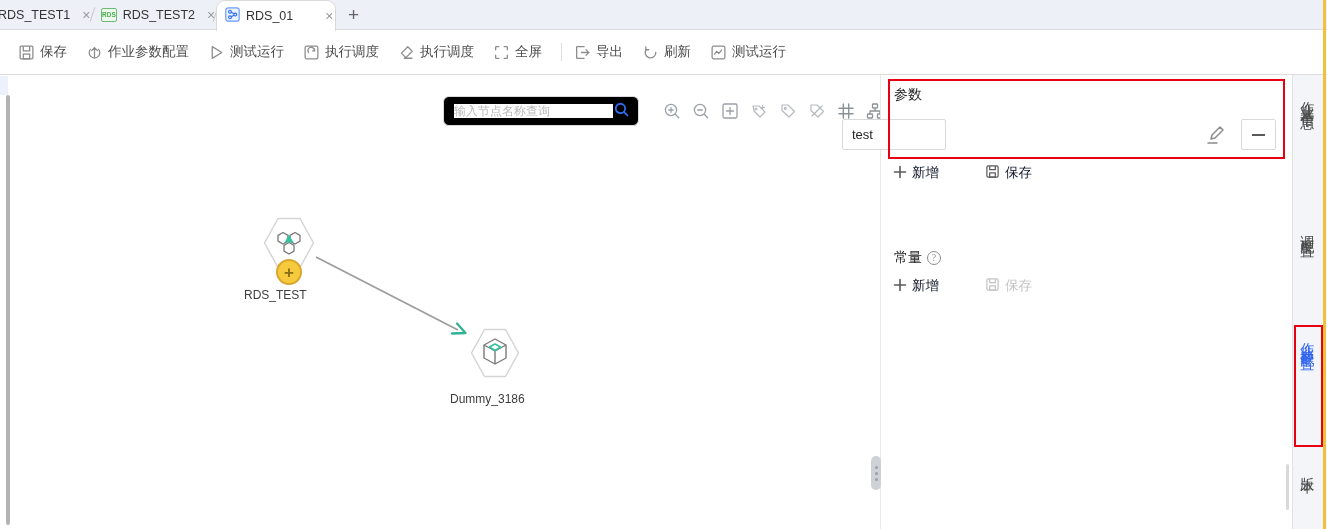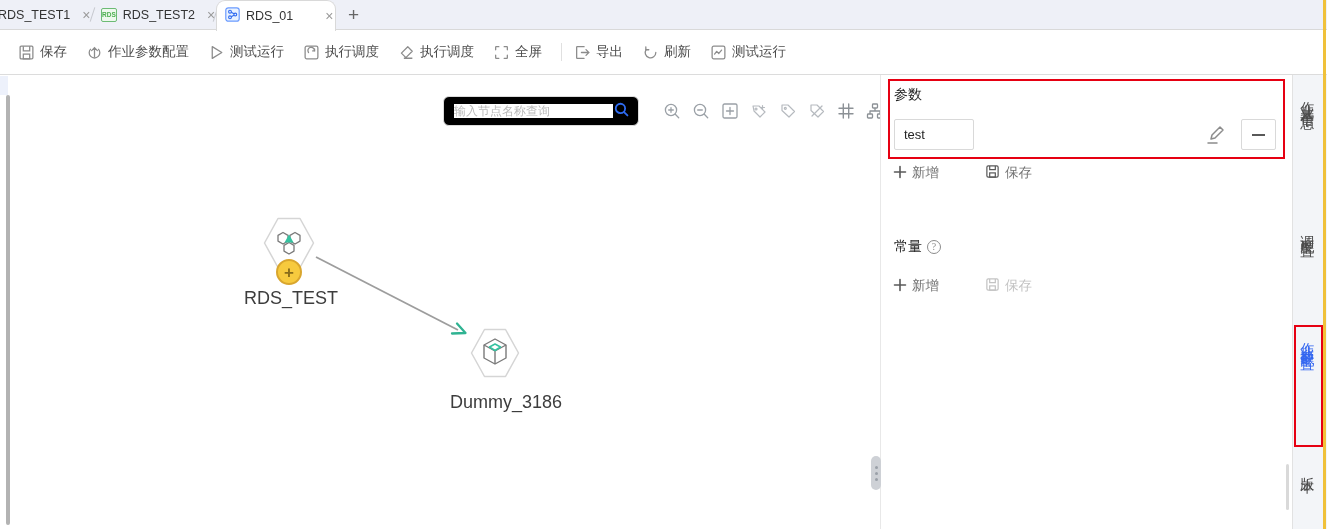--- a/index.html
+++ b/index.html
@@ -47,37 +47,37 @@
   .searchbox input { border:none; outline:none; flex:1; font-size:12px; color:#333;
     font-family:"Liberation Sans", sans-serif; min-width:0; }
   .searchbox input::placeholder { color:#b9b9b9; }
 
   
   .ctools { position:absolute; left:661px; top:100px; display:flex; gap:7px; align-items:center; }
   .ctools .ci { width:22px; height:22px; display:flex; align-items:center; justify-content:center; cursor:pointer; }
 
   
   .node { position:absolute; cursor:pointer; }
-  .node-label { position:absolute; text-align:left; font-size:18px; color:#3d3d3d; }
+  .node-label { position:absolute; text-align:left; font-size:12px; color:#3d3d3d; }
   .plus-badge { position:absolute; left:276px; top:259px; width:26px; height:26px; border-radius:50%;
     background:#f7ca3e; border:2px solid #d9a62e; color:#8a6d1a; font-size:17px; font-weight:bold;
     display:flex; align-items:center; justify-content:center; line-height:1; cursor:pointer; }
   .edge-svg { position:absolute; left:0; top:75px; pointer-events:none; }
 
   
   .rpanel { position:absolute; left:881px; top:75px; width:411px; height:454px; background:#fff; }
   .p-title { position:absolute; font-size:14px; color:#262626;font-family:Liberation Serif, serif; }
   .p-input { position:absolute; height:31px; border:1px solid #d9d9d9; border-radius:2px;
     font-size:13px; color:#262626; padding:0 9px; font-family:"Liberation Sans", sans-serif; outline:none; }
   .minus-btn { position:absolute; left:1241px; top:119px; width:35px; height:31px; border:1px solid #d9d9d9;
     border-radius:2px; background:#fff; display:flex; align-items:center; justify-content:center; cursor:pointer; }
   .minus-btn i { width:13px; height:2px; background:#595959; }
   .pencil { position:absolute; left:1203px; top:123px; cursor:pointer; }
   .linkrow { position:absolute; display:flex; align-items:center; gap:5px; font-size:13.5px;
-    color:#737373; cursor:pointer; }
+    color:#0f172a; cursor:pointer; }
   .linkrow.disabled { color:#c3c3c3; }
   .help-q { display:inline-flex; width:14px; height:14px; border:1px solid #8c8c8c; border-radius:50%;
     color:#8c8c8c; font-size:10px; align-items:center; justify-content:center; margin-left:5px;
     vertical-align:1px; }
   .rp-scroll { position:absolute; left:1286px; top:464px; width:3px; height:46px; background:#d9d9d9; border-radius:2px; }
 
   
   .sstrip { position:absolute; left:1292px; top:75px; width:35px; height:454px; background:#f3f5f8;
     border-left:1px solid #e2e2e2; }
   .vtab { position:absolute; left:1299px; writing-mode:vertical-rl; text-orientation:upright;
@@ -308,21 +308,21 @@
   <div class="drag-pill">
       <i></i>
       <i></i>
       <i></i>
     </div>
 
   <div class="rpanel"></div>
 
   <div class="p-title" style="left:894px; top:86px;">参数</div>
 
-  <input class="p-input" style="left: 894px; top: 119px; width: 80px;" type="text" value="test">
+  <input class="p-input" style="left: 842px; top: 119px; width: 104px;" type="text" value="test">
 
   <span class="pencil">
     <svg width="24" height="24" viewBox="0 0 24 24" fill="none" stroke="#8c8c8c" stroke-width="1.5" stroke-linecap="round" stroke-linejoin="round">
         <path d="M8 16l1-4 8-8 3 3-8 8z"></path>
         <path d="M5 20h9"></path>
       </svg>
   </span>
   <div class="minus-btn">
       <i></i>
     </div>
@@ -335,21 +335,21 @@
   </div>
   <div class="linkrow" style="left:985px; top:164px;">
     <span><svg width="15" height="15" viewBox="0 0 16 16" fill="none" stroke="#595959" stroke-width="1.3">
           <rect x="2" y="2" width="12" height="12" rx="1.5"></rect>
           <path d="M5 2v4h6V2"></path>
           <rect x="5" y="9.5" width="6" height="4.5"></rect>
         </svg></span>
     <span>保存</span>
   </div>
 
-  <div class="p-title" style="left:894px; top:238px;">
+  <div class="p-title" style="left:894px; top:249px;">
     <span>常量</span><span class="help-q">?</span>
   </div>
 
   <div class="linkrow" style="left:893px; top:277px;">
     <span><svg width="14" height="14" viewBox="0 0 14 14" stroke="#595959" stroke-width="1.6" stroke-linecap="round">
           <path d="M7 1.5v11M1.5 7h11"></path>
         </svg></span>
     <span>新增</span>
   </div>
   <div class="linkrow disabled" style="left:985px; top:277px;">

